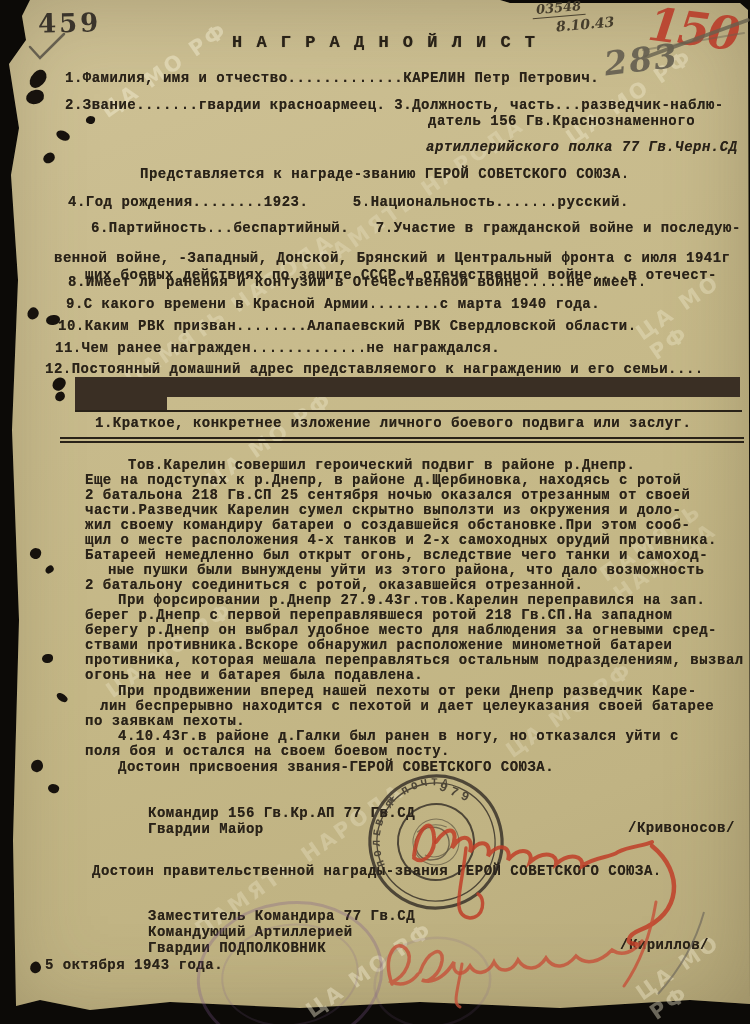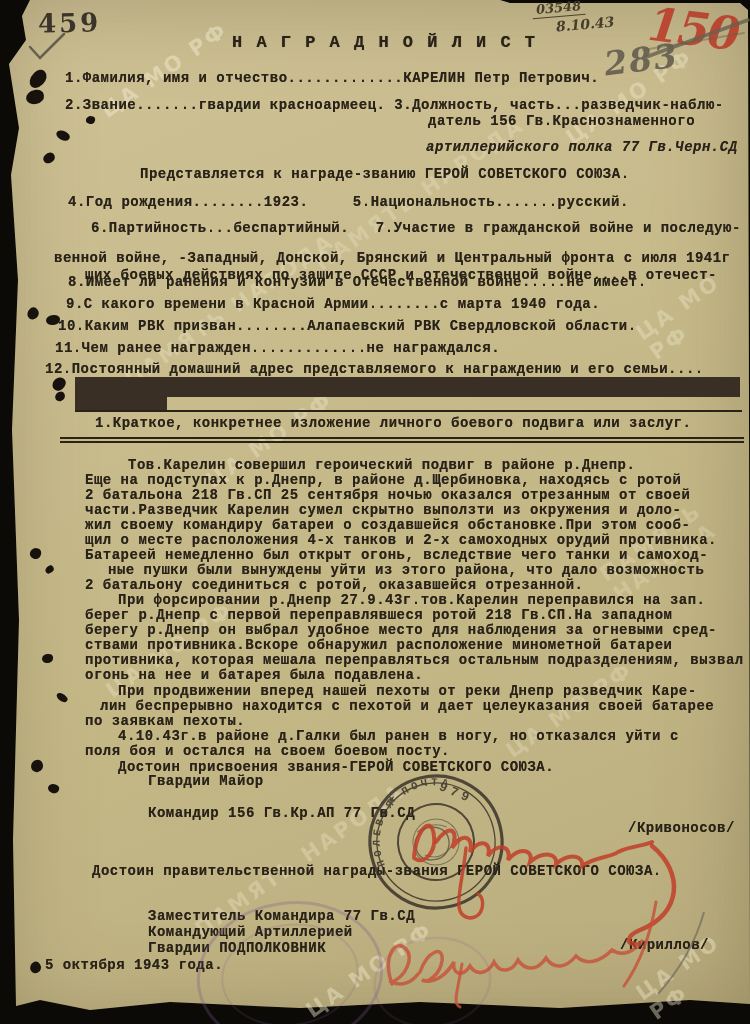--- a/index.html
+++ b/index.html
@@ -97,21 +97,21 @@
     <div class="tline" style="left: 85px; top: 638px;">ствами противника.Вскоре обнаружил расположение минометной батареи</div>
     <div class="tline" style="left: 85px; top: 653px;">противника, которая мешала переправляться остальным подразделениям, вызвал</div>
     <div class="tline" style="left: 85px; top: 668px;">огонь на нее и батарея была подавлена.</div>
     <div class="tline" style="left: 118px; top: 684px;">При продвижении вперед нашей пехоты от реки Днепр разведчик Каре-</div>
     <div class="tline" style="left: 100px; top: 699px;">лин беспрерывно находится с пехотой и дает целеуказания своей батарее</div>
     <div class="tline" style="left: 85px; top: 714px;">по заявкам пехоты.</div>
     <div class="tline" style="left: 118px; top: 729px;">4.10.43г.в районе д.Галки был ранен в ногу, но отказался уйти с</div>
     <div class="tline" style="left: 85px; top: 744px;">поля боя и остался на своем боевом посту.</div>
     <div class="tline" style="left: 118px; top: 760px;">Достоин присвоения звания-ГЕРОЙ СОВЕТСКОГО СОЮЗА.</div>
     <div class="tline" style="left: 148px; top: 806px;">Командир 156 Гв.Кр.АП 77 Гв.СД</div>
-    <div class="tline" style="left: 148px; top: 774px;">Гвардии Майор</div>
+    <div class="tline" style="left: 148px; top: 822px;">Гвардии Майор</div>
     <div class="tline" style="left: 628px; top: 821px;">/Кривоносов/</div>
     <div class="tline" style="left: 92px; top: 864px;">Достоин правительственной награды-звания ГЕРОЙ СОВЕТСКОГО СОЮЗА.</div>
     <div class="tline" style="left: 148px; top: 909px;">Заместитель Командира 77 Гв.СД</div>
     <div class="tline" style="left: 148px; top: 925px;">Командующий Артиллерией</div>
     <div class="tline" style="left: 148px; top: 941px;">Гвардии ПОДПОЛКОВНИК</div>
     <div class="tline" style="left: 620px; top: 938px;">/Кириллов/</div>
     <div class="tline" style="left: 45px; top: 958px;">5 октября 1943 года.</div>
   </div>
 
 <div id="redaction-main"></div>

